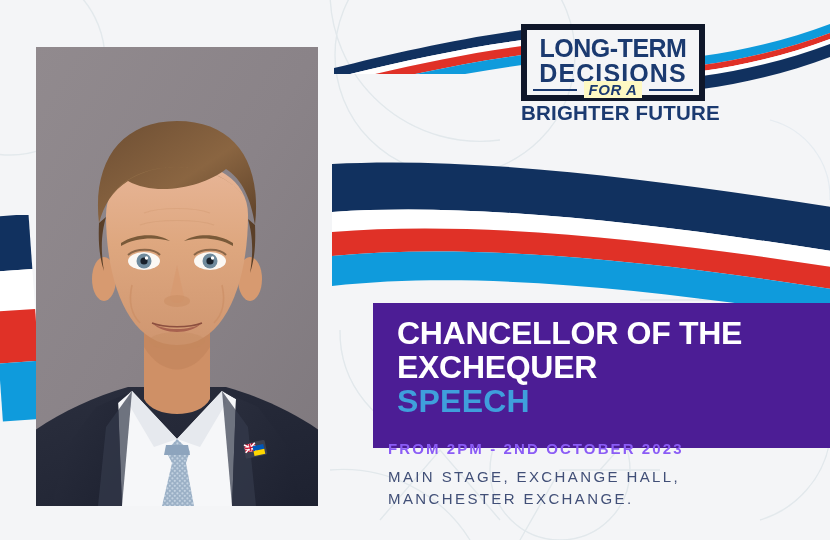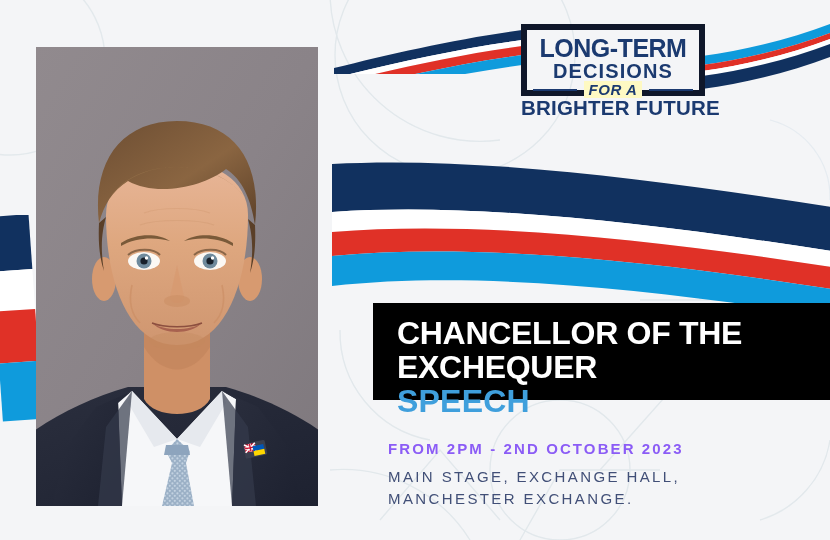--- a/index.html
+++ b/index.html
@@ -45,42 +45,42 @@
     border:6px solid #0f172a;
     padding:6px 10px 9px 10px;
     text-align:center;
     line-height:1;
   }
   .logo-line1{
     font-size:25px;font-weight:700;letter-spacing:-0.5px;
     color:#1b3a70;line-height:0.98;white-space:nowrap;
   }
   .logo-line2{
-    font-size:20px;font-weight:700;letter-spacing:1.1px;
+    font-size:25px;font-weight:700;letter-spacing:1.1px;
     color:#1b3a70;line-height:1.02;white-space:nowrap;
   }
   .logo-fora-row{
     position:absolute;left:0;right:0;top:57px;
     display:flex;align-items:center;justify-content:center;gap:7px;
   }
   .fora-rule{height:2px;background:#1b3a70;width:44px;}
   .logo-fora{
     font-size:15px;font-weight:700;font-style:italic;letter-spacing:0.6px;
     color:#1b3a70;background:#fef9c3;padding:0 4px;white-space:nowrap;
   }
   .logo-line3{
     text-align:center;
     font-size:20.5px;font-weight:700;letter-spacing:0.2px;
     color:#1b3a70;white-space:nowrap;
   }
 
   
   .title-panel{
-    position:absolute;left:373px;top:303px;width:457px;height:97px;
-    background:#000000;
+    position:absolute;left:373px;top:303px;width:457px;height:145px;
+    background:#4c1d95;
     box-sizing:border-box;
     padding:14px 15px 0 24px;
   }
   .title-line{
     font-size:32px;font-weight:700;color:#ffffff;
     line-height:1.05;letter-spacing:-0.3px;white-space:nowrap;
   }
   .title-accent{
     font-size:32px;font-weight:700;color:#3f9fdc;
     line-height:1.12;letter-spacing:0.2px;white-space:nowrap;

